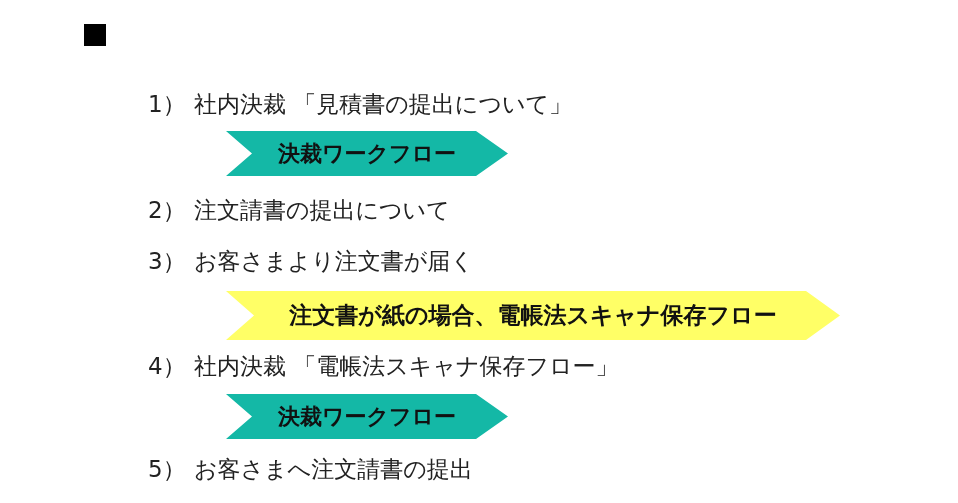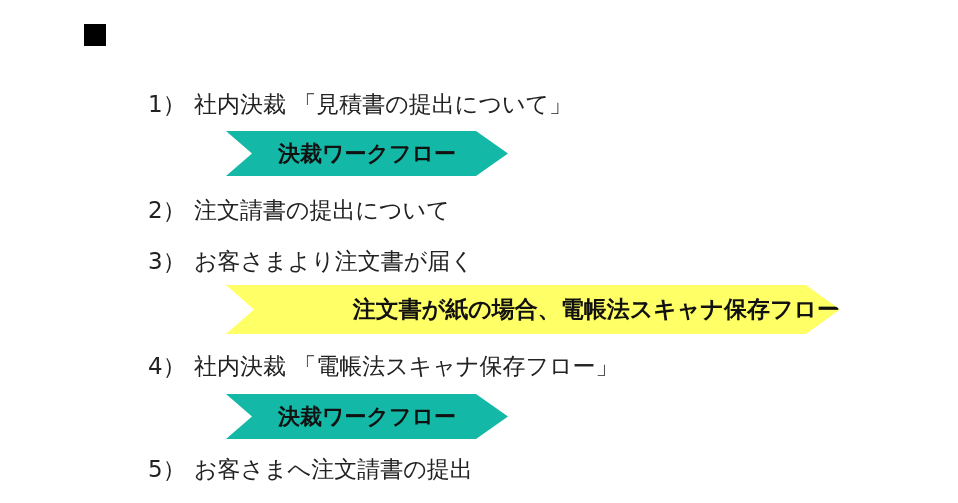--- a/index.html
+++ b/index.html
@@ -46,21 +46,21 @@
 </div>
 
 <div class="step" style="top:194px;">
   <span class="num">2）</span><span>注文請書の提出について</span>
 </div>
 
 <div class="step" style="top:245px;">
   <span class="num">3）</span><span>お客さまより注文書が届く</span>
 </div>
 
-<div class="arrow yellow long" style="top:285px;justify-content:flex-end;">
+<div class="arrow yellow long" style="top:291px;">
   <span>注文書が紙の場合、電帳法スキャナ保存フロー</span>
 </div>
 
 <div class="step" style="top:350px;">
   <span class="num">4）</span><span>社内決裁 「電帳法スキャナ保存フロー」</span>
 </div>
 
 <div class="arrow cyan short" style="top:394px;">
   <span>決裁ワークフロー</span>
 </div>

